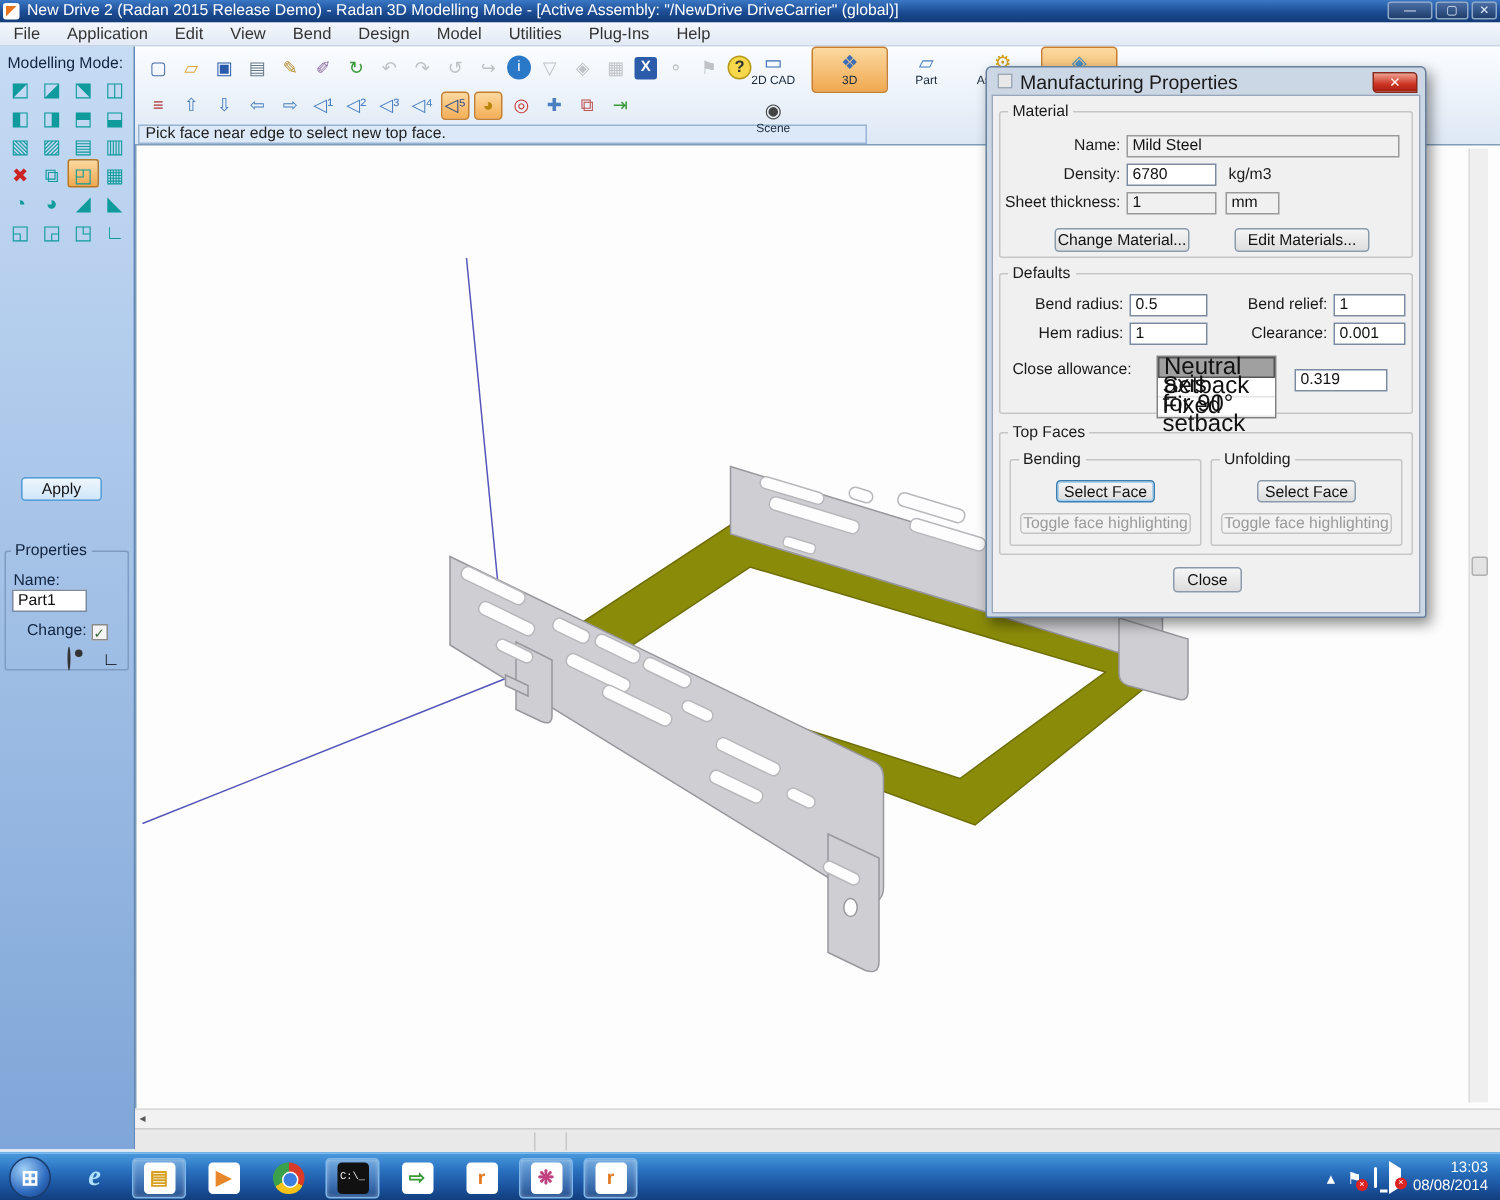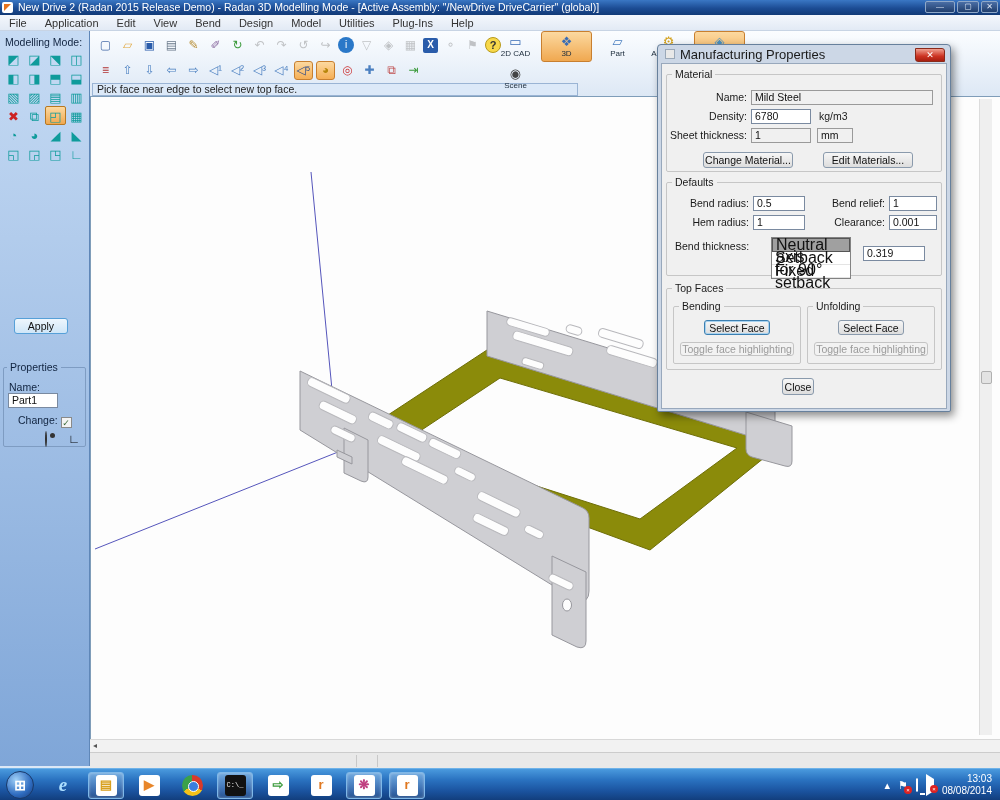--- a/index.html
+++ b/index.html
@@ -352,21 +352,21 @@
       <fieldset style="left:4px; top:112px; width:276px; height:100px;">
         <legend>Defaults</legend>
         <div class="dlabel" style="left:0; top:8px; width:82px;">Bend radius:</div>
         <div class="dfield editable" style="left:86px; top:8px; width:52px;">0.5</div>
         <div class="dlabel" style="left:136px; top:8px; width:82px;">Bend relief:</div>
         <div class="dfield editable" style="left:222px; top:8px; width:48px;">1</div>
         <div class="dlabel" style="left:0; top:27px; width:82px;">Hem radius:</div>
         <div class="dfield editable" style="left:86px; top:27px; width:52px;">1</div>
         <div class="dlabel" style="left:136px; top:27px; width:82px;">Clearance:</div>
         <div class="dfield editable" style="left:222px; top:27px; width:48px;">0.001</div>
-        <div class="dlabel" style="left:8px; top:51px; width:90px; text-align:left;">Bend thickness:</div>
+        <div class="dlabel" style="left:8px; top:51px; width:90px; text-align:left;">Close allowance:</div>
         <div id="allowance-list">
             <div class="alrow selected">Neutral axis</div>
             <div class="alrow">Setback for 90°</div>
             <div class="alrow">Fixed setback</div>
           </div>
         <div class="dfield editable" style="left:196px; top:58px; width:62px;">0.319</div>
       </fieldset>
 
       <fieldset style="left:4px; top:218px; width:276px; height:88px;">
         <legend>Top Faces</legend>
@@ -375,21 +375,21 @@
           <div class="dbtn focused" style="left:30px; top:8px; width:66px; height:15px; line-height:14px;">Select Face</div>
           <div class="dbtn disabled" style="left:6px; top:30px; width:114px; height:14px; line-height:13px;">Toggle face highlighting</div>
         </fieldset>
         <fieldset style="left:140px; top:6px; width:128px; height:64px;">
           <legend>Unfolding</legend>
           <div class="dbtn" style="left:30px; top:8px; width:66px; height:15px; line-height:14px;">Select Face</div>
           <div class="dbtn disabled" style="left:6px; top:30px; width:114px; height:14px; line-height:13px;">Toggle face highlighting</div>
         </fieldset>
       </fieldset>
 
-      <div class="dbtn" style="left:120px; top:314px; width:32px; height:17px; line-height:16px;">Close</div>
+      <div class="dbtn" style="left:120px; top:314px; width:46px; height:17px; line-height:16px;">Close</div>
     </div>
   </div>
 
   <div id="taskbar">
     <div id="tb-apps">
         <div class="tapp">
           <span class="tile orb">⊞</span>
         </div>
         <div class="tapp">
           <span class="tile bare" style="color: rgb(174, 224, 255); font-style: italic; font-size: 19px; font-family: &quot;Liberation Serif&quot;, serif;">e</span>

